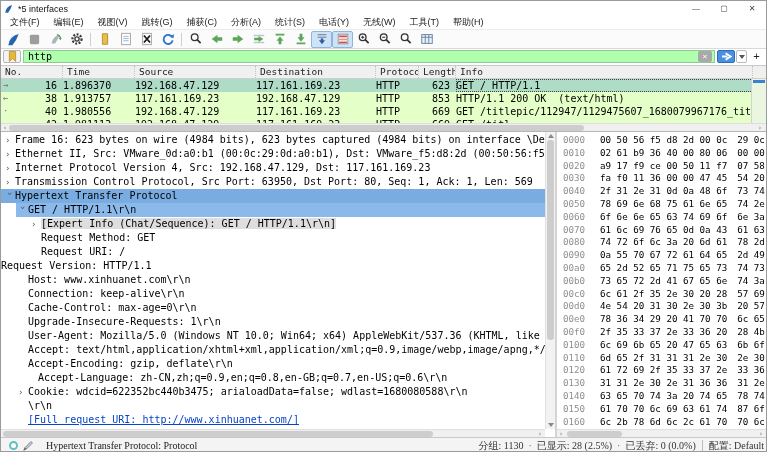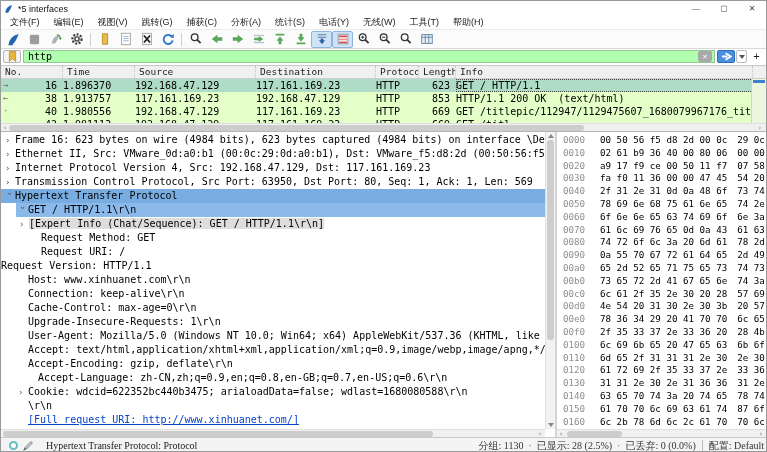--- a/index.html
+++ b/index.html
@@ -301,21 +301,21 @@
 
   <div class="panes">
     <div class="details">
       <div class="d-rows">
           <div class="d-row" style="padding-left: 4px;"><span class="exp">›</span><span class="d-text">Frame 16: 623 bytes on wire (4984 bits), 623 bytes captured (4984 bits) on interface \Devic</span></div>
           <div class="d-row" style="padding-left: 4px;"><span class="exp">›</span><span class="d-text">Ethernet II, Src: VMware_0d:a0:b1 (00:0c:29:0d:a0:b1), Dst: VMware_f5:d8:2d (00:50:56:f5:d8</span></div>
           <div class="d-row" style="padding-left: 4px;"><span class="exp">›</span><span class="d-text">Internet Protocol Version 4, Src: 192.168.47.129, Dst: 117.161.169.23</span></div>
           <div class="d-row" style="padding-left: 4px;"><span class="exp">›</span><span class="d-text">Transmission Control Protocol, Src Port: 63950, Dst Port: 80, Seq: 1, Ack: 1, Len: 569</span></div>
           <div class="d-row sel" style="padding-left: 4px;"><span class="exp down">›</span><span class="d-text">Hypertext Transfer Protocol</span></div>
           <div class="d-row sel2" style="padding-left: 17px;"><span class="exp down">›</span><span class="d-text">GET / HTTP/1.1\r\n</span></div>
-          <div class="d-row" style="padding-left: 18px;"><span class="exp">›</span><span class="d-text expert-bg">[Expert Info (Chat/Sequence): GET / HTTP/1.1\r\n]</span></div>
+          <div class="d-row" style="padding-left: 30px;"><span class="exp">›</span><span class="d-text expert-bg">[Expert Info (Chat/Sequence): GET / HTTP/1.1\r\n]</span></div>
           <div class="d-row" style="padding-left: 40px;"><span class="d-text">Request Method: GET</span></div>
           <div class="d-row" style="padding-left: 40px;"><span class="d-text">Request URI: /</span></div>
           <div class="d-row" style=""><span class="d-text">Request Version: HTTP/1.1</span></div>
           <div class="d-row" style="padding-left: 27px;"><span class="d-text">Host: www.xinhuanet.com\r\n</span></div>
           <div class="d-row" style="padding-left: 27px;"><span class="d-text">Connection: keep-alive\r\n</span></div>
           <div class="d-row" style="padding-left: 27px;"><span class="d-text">Cache-Control: max-age=0\r\n</span></div>
           <div class="d-row" style="padding-left: 27px;"><span class="d-text">Upgrade-Insecure-Requests: 1\r\n</span></div>
           <div class="d-row" style="padding-left: 27px;"><span class="d-text">User-Agent: Mozilla/5.0 (Windows NT 10.0; Win64; x64) AppleWebKit/537.36 (KHTML, like Gec</span></div>
           <div class="d-row" style="padding-left: 27px;"><span class="d-text">Accept: text/html,application/xhtml+xml,application/xml;q=0.9,image/webp,image/apng,*/*;q</span></div>
           <div class="d-row" style="padding-left: 27px;"><span class="d-text">Accept-Encoding: gzip, deflate\r\n</span></div>

